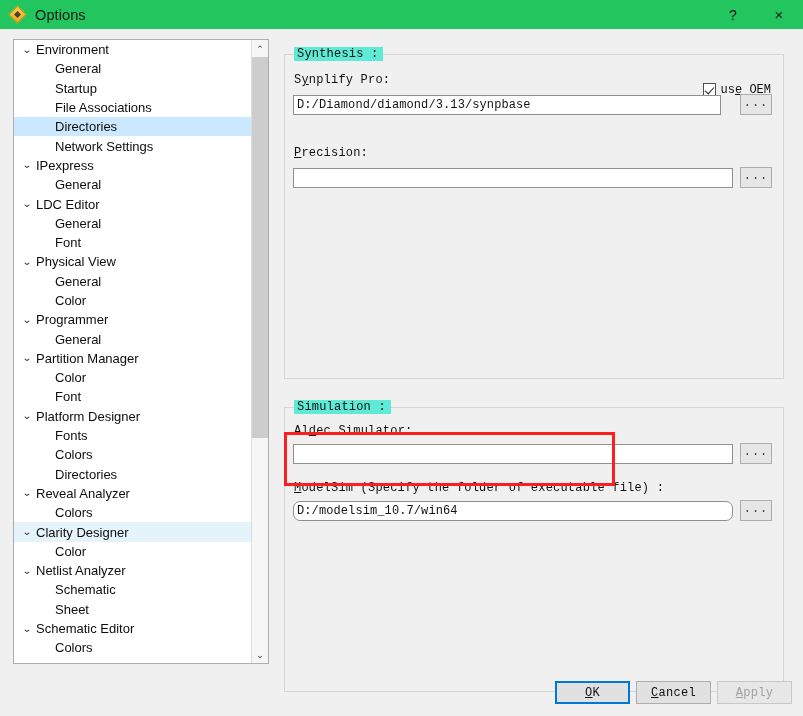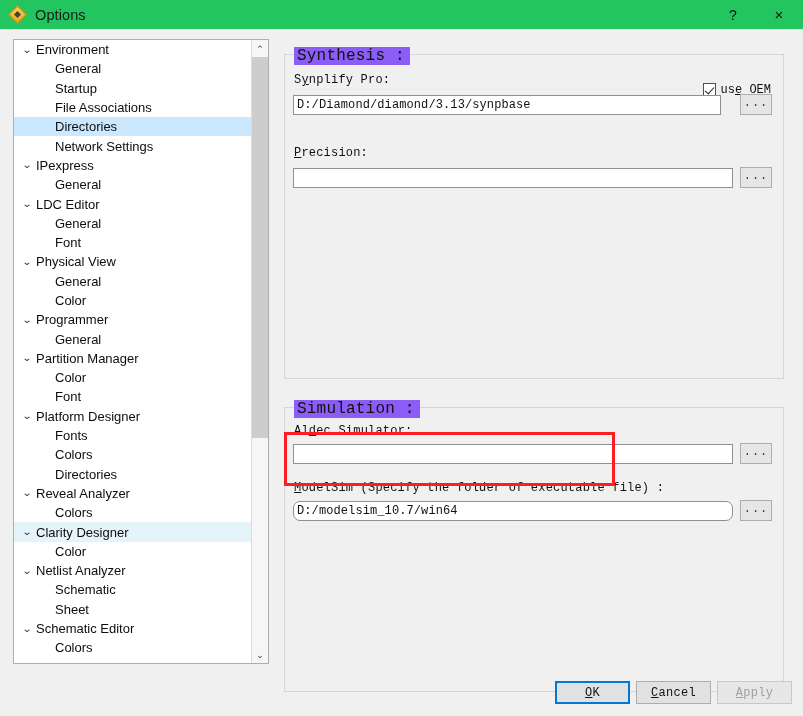--- a/index.html
+++ b/index.html
@@ -163,24 +163,24 @@
     position: absolute;
     left: 0;
     width: 500px;
     border: 1px solid #d6d6d6;
     box-sizing: border-box;
     background: transparent;
   }
   .groupbox > .gb-title {
     position: absolute;
     left: 9px; top: -8px;
-    background: #8b5cf6;
+    background: #5eead4;
     padding: 0 5px 0 3px;
     font-family: "Liberation Mono", monospace;
-    font-size: 16px;
+    font-size: 12px;
     color: #111;
     letter-spacing: 0.2px;
     white-space: nowrap;
   }
 
   #gb-synthesis { top: 15px; height: 325px; }
   #gb-simulation { top: 368px; height: 285px; }
 
   .field-label {
     position: absolute;

